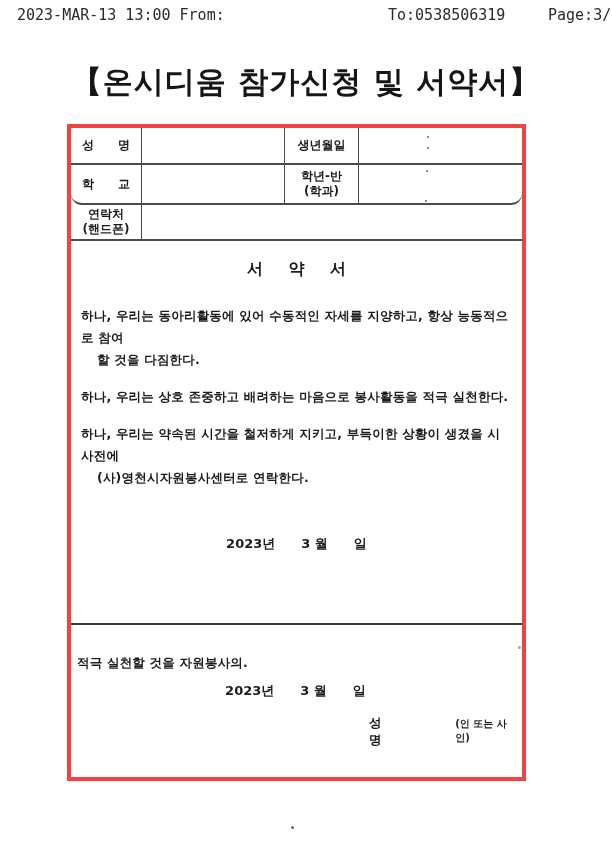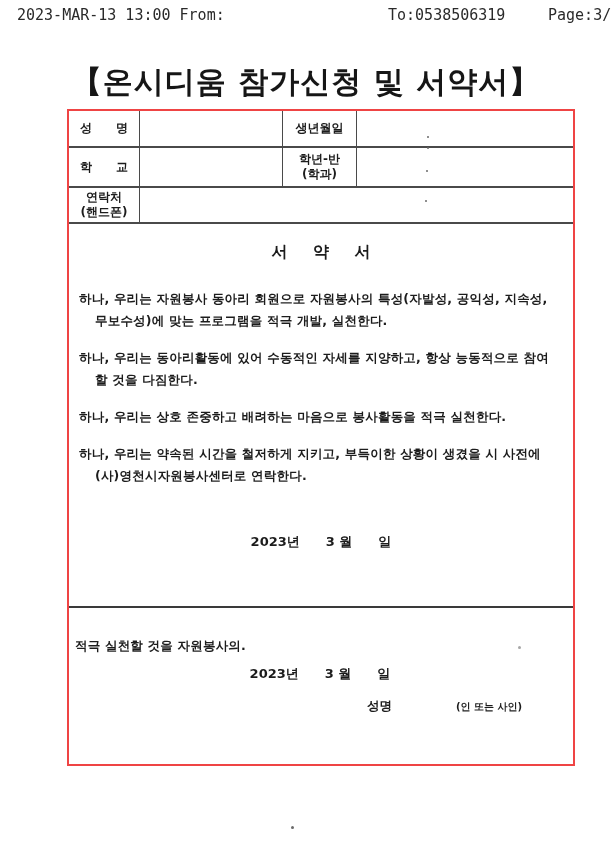--- a/index.html
+++ b/index.html
@@ -44,35 +44,35 @@
     font-weight: bold;
     letter-spacing: 1px;
     white-space: nowrap;
     color: #161616;
   }
 
   
   .doc-box {
     position: absolute;
     left: 67px;
-    top: 109px;
-    width: 508px;
+    top: 124px;
+    width: 459px;
     height: 657px;
     box-sizing: border-box;
-    border: 2px solid #ef4444;
+    border: 4px solid #ef4444;
   }
 
   
   .info-row {
     display: grid;
     box-sizing: border-box;
     border-bottom: 2px solid #4a4a4a;
   }
   .row-1 { height: 37px; grid-template-columns: 71px 143px 74px 1fr; }
-  .row-2 { height: 40px; grid-template-columns: 71px 143px 74px 1fr; }
+  .row-2 { height: 40px; grid-template-columns: 71px 143px 74px 1fr; border-radius: 11px; }
   .row-3 { height: 36px; grid-template-columns: 71px 1fr; }
   .cell {
     box-sizing: border-box;
     display: flex;
     align-items: center;
     justify-content: center;
     font-size: 12px;
     font-weight: bold;
     line-height: 1.25;
     text-align: center;
@@ -173,24 +173,20 @@
   <div class="info-row row-3">
     <div class="cell b-right">연락처
 (핸드폰)</div>
     <div class="cell"></div>
   </div>
 
   <div class="pledge">
     <div class="pledge-heading">서 약 서</div>
 
     <div class="pledge-items">
-      <div class="p-item">
-        <div class="l1">하나, 우리는 자원봉사 동아리 회원으로 자원봉사의 특성(자발성, 공익성, 지속성,</div>
-        <div class="l2">무보수성)에 맞는 프로그램을 적극 개발, 실천한다.</div>
-      </div>
       <div class="p-item">
         <div class="l1">하나, 우리는 동아리활동에 있어 수동적인 자세를 지양하고, 항상 능동적으로 참여</div>
         <div class="l2">할 것을 다짐한다.</div>
       </div>
       <div class="p-item">
         <div class="l1">하나, 우리는 상호 존중하고 배려하는 마음으로 봉사활동을 적극 실천한다.</div>
         <div class="l2"></div>
       </div>
       <div class="p-item">
         <div class="l1">하나, 우리는 약속된 시간을 철저하게 지키고, 부득이한 상황이 생겼을 시 사전에</div>

